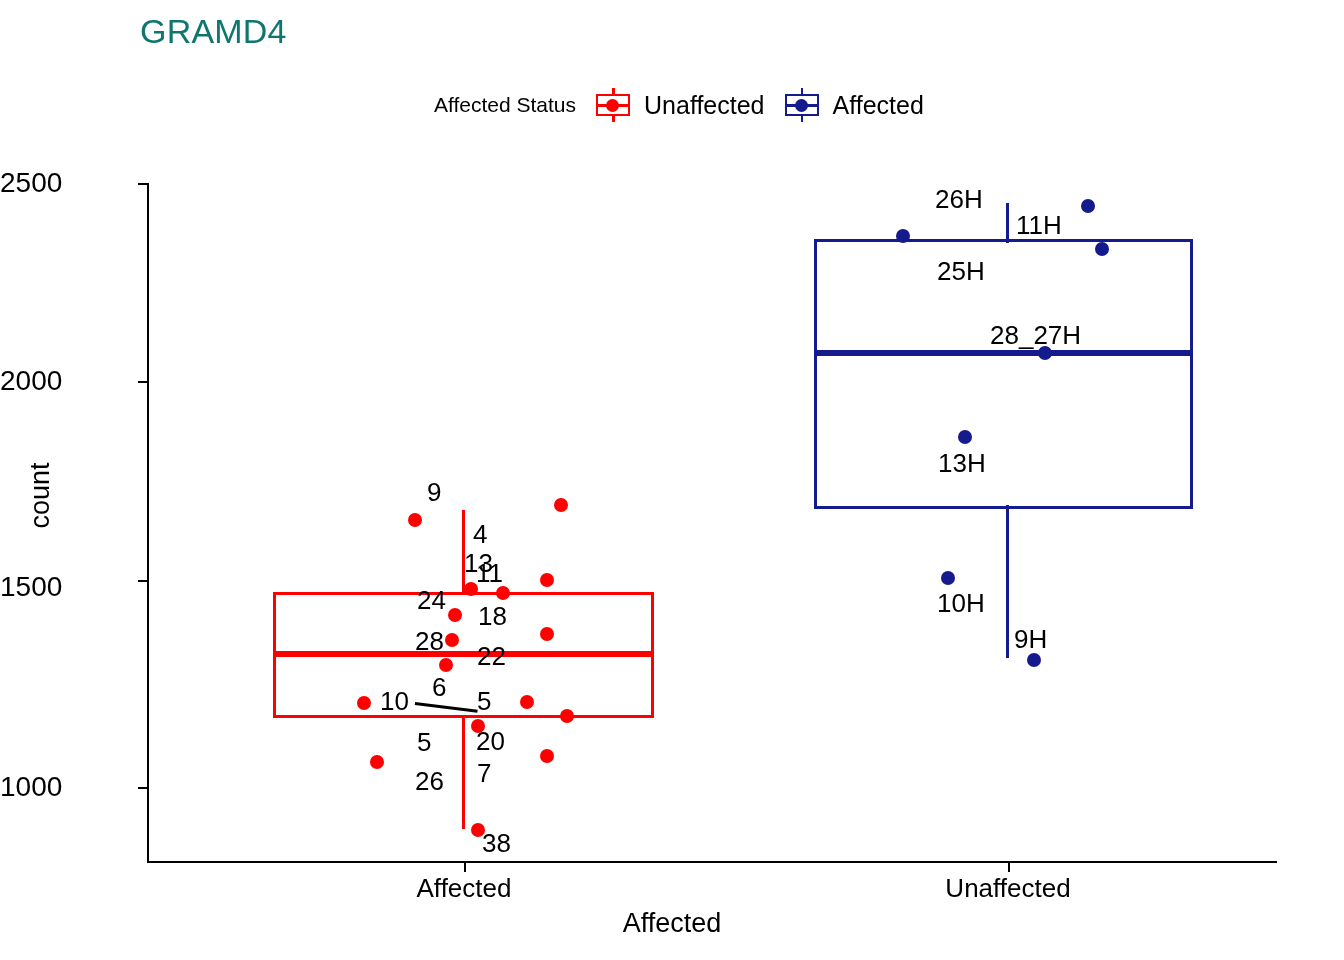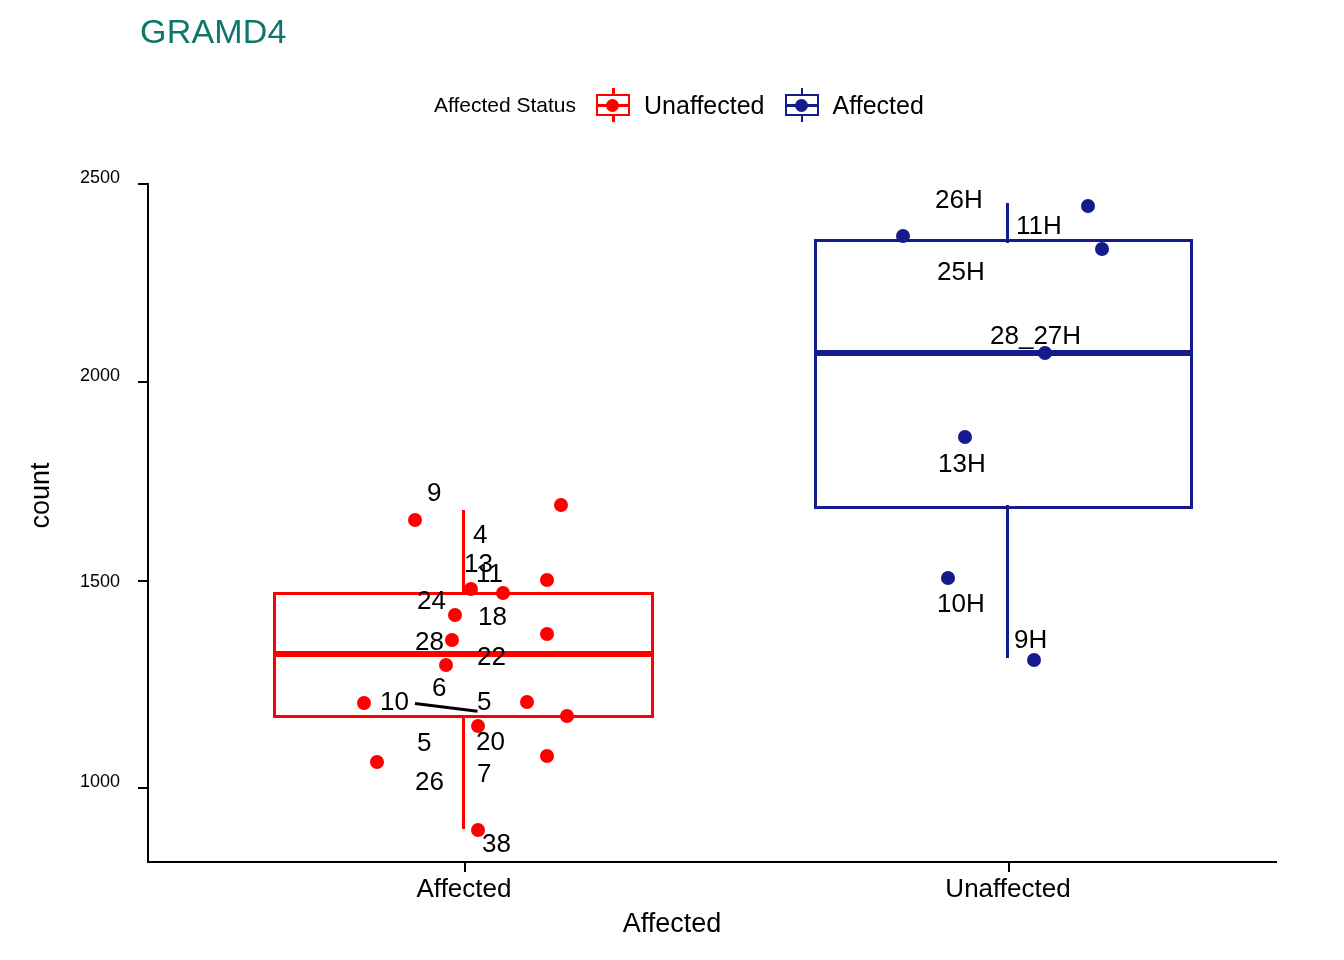--- a/index.html
+++ b/index.html
@@ -37,21 +37,21 @@
   }
   .legend-label{font-size:25px; color:#000;}
 
   
   .axis-line{position:absolute; background:#000;}
   #yaxis{left:147px; top:183px; width:2.2px; height:680px;}
   #xaxis{left:147px; top:861px; width:1130px; height:2.2px;}
   .tick{position:absolute; background:#000;}
   .ytick{width:9px; height:2.2px; left:138px;}
   .xtick{height:9px; width:2.2px; top:863px;}
-  .ytick-label{position:absolute; right:0; font-size:18px; color:#000; text-align:right; width:120px;}
+  .ytick-label{position:absolute; right:0; font-size:28px; color:#000; text-align:left; width:120px;}
   .xtick-label{position:absolute; font-size:26px; color:#000; text-align:center; width:260px;}
   .axis-title-x{
     position:absolute; left:0; top:908px; width:1344px; text-align:center;
     font-size:27px; color:#000;
   }
   .axis-title-y{
     position:absolute; left:-40px; top:480px; width:160px; text-align:center;
     font-size:27px; color:#000; transform:rotate(-90deg); transform-origin:center center;
   }
 

